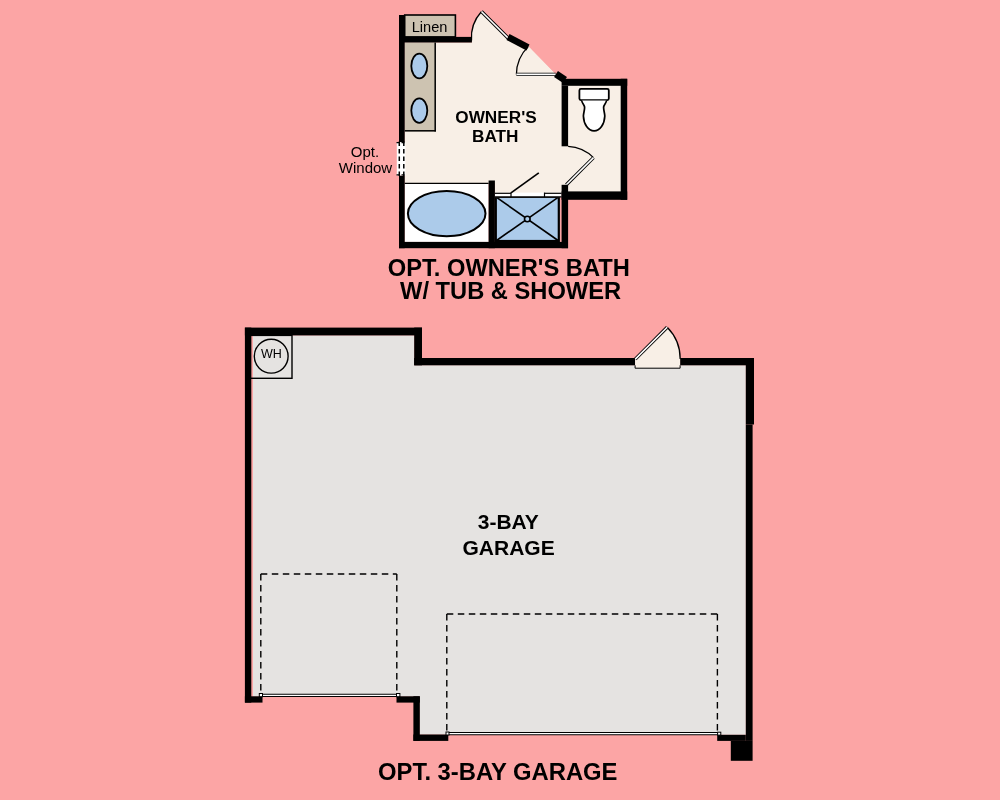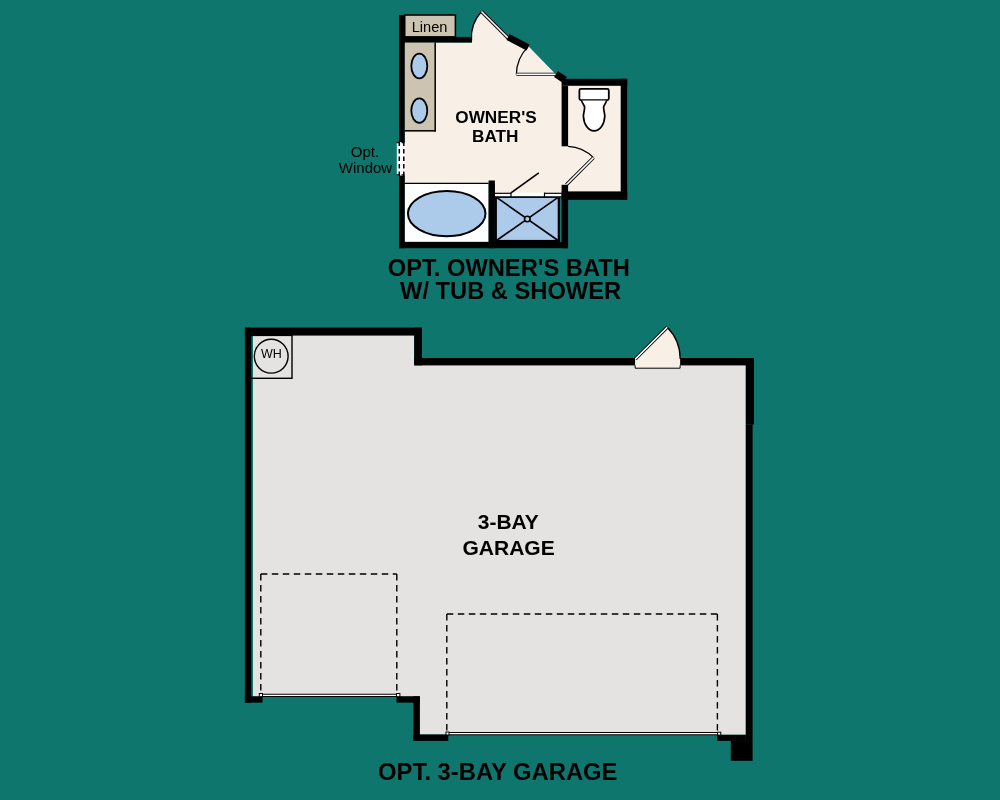--- a/index.html
+++ b/index.html
@@ -1,17 +1,17 @@
 <!DOCTYPE html>
 <html><head>
 <meta charset="utf-8">
 <style>
 html,body{margin:0;padding:0;background:#ffffff;}
 *{font-family:"Liberation Sans",sans-serif;}
-#page{position:relative;width:1000px;height:800px;background:#0f766e;overflow:hidden;}
+#page{position:relative;width:1000px;height:800px;background:#fca5a5;overflow:hidden;}
 </style>
 </head>
 <body>
 <div id="page">
 <svg width="1000" height="800" viewBox="0 0 1000 800" xmlns="http://www.w3.org/2000/svg">
 
 <g>
 <path d="M404.7,42.5 H471.9 V40.5 A39,39 0 0 1 481.5,11.5 L509.5,39.5 L528.6,46.4 L555.8,74.4 L565,80 L565,193 H494.9 V183.4 H404.7 Z" fill="#f8efe6"></path>
 </g>
 

